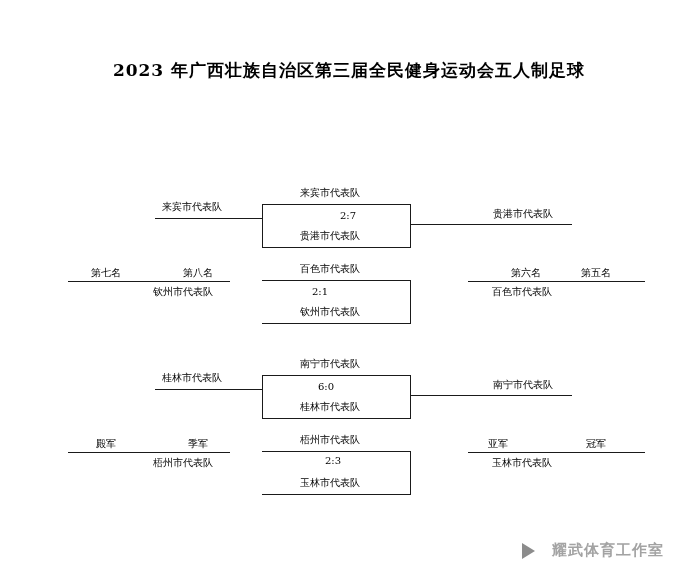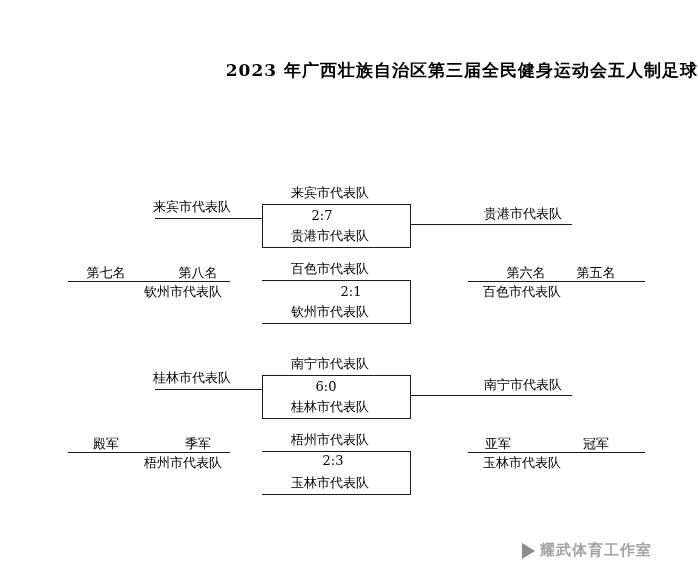--- a/index.html
+++ b/index.html
@@ -1,38 +1,38 @@
 <!DOCTYPE html>
 <html><head>
 <meta charset="utf-8">
 <style>
-  * { margin:0; padding:0; box-sizing:border-box;text-align:right; }
+  * { margin:0; padding:0; box-sizing:border-box; }
   html,body { background:#ffffff; }
   .page {
     position:relative; width:698px; height:583px; background:#ffffff;
     font-family:"DejaVu Serif","Liberation Serif",serif; color:#000;
     overflow:hidden;
   }
   .title {
     position:absolute; top:57px; left:0; width:100%;
     text-align:center; font-weight:bold; font-size:17px; line-height:26px;
     letter-spacing:1px;
   }
   .half { position:absolute; left:0; width:698px; height:165px; }
   .half.h1 { top:183px; }
   .half.h2 { top:354px;text-decoration:underline; }
   .t {
-    position:absolute; font-size:13px; line-height:14px;
+    position:absolute; font-size:10px; line-height:14px;
     white-space:nowrap; transform:translateX(-50%);
   }
   .hl { position:absolute; height:1px; background:#1a1a1a; }
   .vl { position:absolute; width:1px; background:#1a1a1a; }
   .watermark {
     position:absolute; left:522px; top:541px;
-    display:flex; align-items:center; gap:5px;
+    display:flex; align-items:center; gap:17px;
     color:#a3a3a3; font-size:15px; font-weight:bold; letter-spacing:1px;
   }
   .wm-icon {
     width:0; height:0; display:inline-block;
     border-left:13px solid #8c8c8c;
     border-top:8px solid transparent;
     border-bottom:8px solid transparent;
   }
 </style>
 </head>
@@ -41,35 +41,35 @@
 <div class="page">
 
   <div class="title">
     <div>2023 年广西壮族自治区第三届全民健身运动会五人制足球</div>
   </div>
 
   <div class="half h1">
 
     <span class="t" style="left:330px; top:3px">来宾市代表队</span>
     <div class="hl" style="left:262px; top:21px; width:148px"></div>
-    <span class="t" style="left:322px; top:26px">2:7</span>
+    <span class="t" style="left:348px; top:26px">2:7</span>
     <span class="t" style="left:330px; top:46px">贵港市代表队</span>
     <div class="hl" style="left:262px; top:64px; width:148px"></div>
     <div class="vl" style="left:410px; top:21px; height:44px"></div>
     <div class="vl" style="left:262px; top:21px; height:44px"></div>
 
     <span class="t" style="left:523px; top:24px">贵港市代表队</span>
     <div class="hl" style="left:410px; top:41px; width:162px"></div>
 
     <span class="t" style="left:192px; top:17px">来宾市代表队</span>
     <div class="hl" style="left:155px; top:35px; width:107px"></div>
 
     <span class="t" style="left:330px; top:79px">百色市代表队</span>
     <div class="hl" style="left:262px; top:97px; width:148px"></div>
-    <span class="t" style="left:351px; top:102px">2:1</span>
+    <span class="t" style="left:320px; top:102px">2:1</span>
     <span class="t" style="left:330px; top:122px">钦州市代表队</span>
     <div class="hl" style="left:262px; top:140px; width:148px"></div>
     <div class="vl" style="left:410px; top:97px; height:44px"></div>
 
     <span class="t" style="left:106px; top:83px">第七名</span>
     <span class="t" style="left:198px; top:83px">第八名</span>
     <div class="hl" style="left:68px; top:98px; width:162px"></div>
     <span class="t" style="left:183px; top:102px">钦州市代表队</span>
 
     <span class="t" style="left:526px; top:83px">第六名</span>

